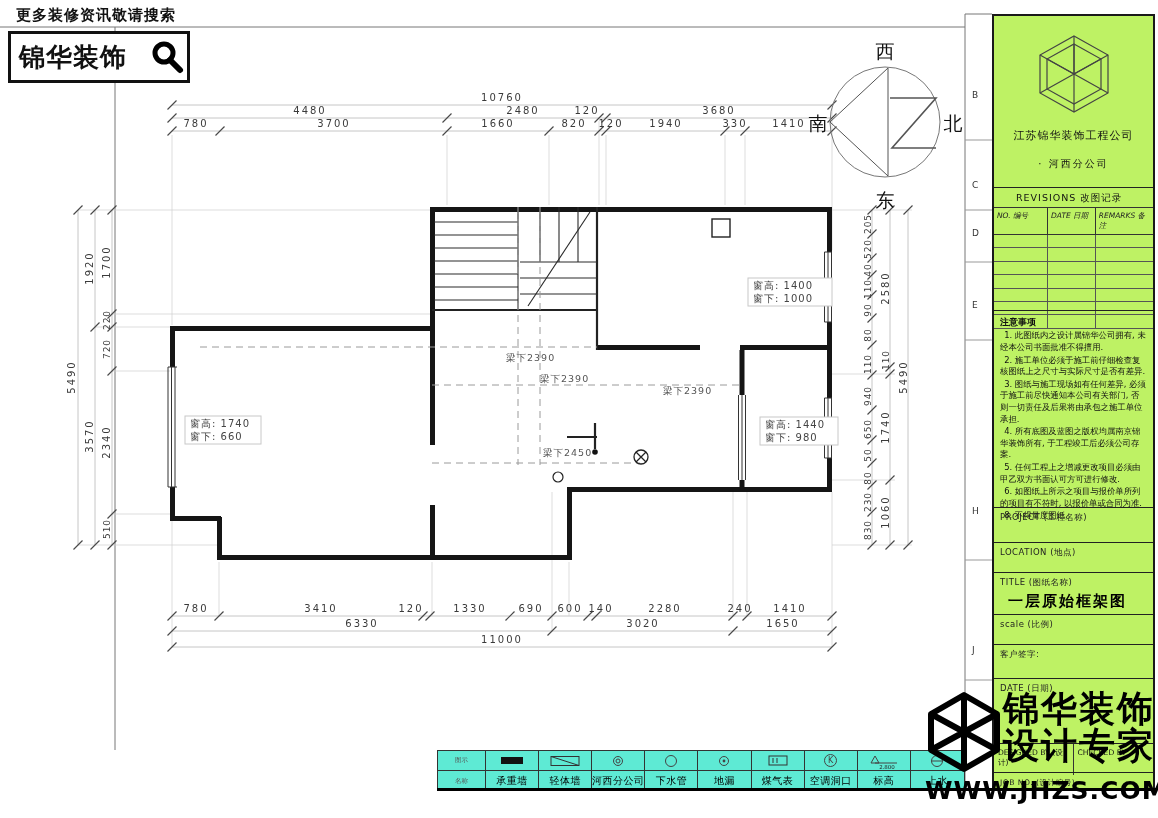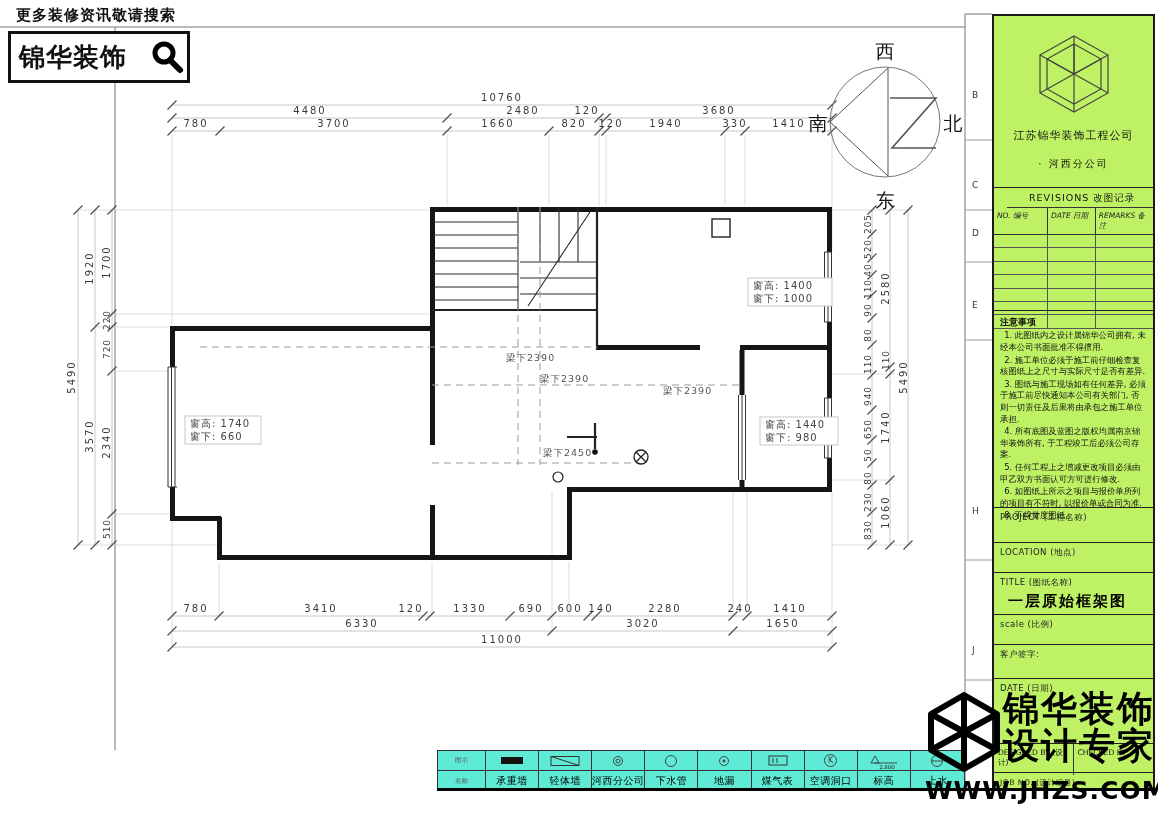--- a/index.html
+++ b/index.html
@@ -17,21 +17,21 @@
            display:flex;align-items:center;background:#fff;z-index:3;}
   .hdr-brand{font-size:26px;font-weight:bold;padding-left:8px;flex:1;letter-spacing:1px;}
   .hdr-mag{width:40px;height:40px;flex:0 0 40px;}
   
   .sb{position:absolute;left:992px;top:14px;width:163px;height:776px;border:2px solid #1a1a1a;
       background:#bef264;box-sizing:border-box;z-index:2;font-size:9px;}
   .sb-sec{position:absolute;left:0;right:0;border-top:1.5px solid #222;box-sizing:border-box;}
   .sb-logo{top:0;height:171px;border-top:none;text-align:center;}
   .sb-company{font-size:11px;letter-spacing:1px;margin-top:4px;}
   .sb-branch{font-size:10px;margin-top:14px;letter-spacing:2px;}
-  .rev-title{font-size:9.5px;padding:4px 5px 2px 22px;border-bottom:1px solid #333;letter-spacing:1px;margin-left:13px;}
+  .rev-title{font-size:9.5px;padding:4px 5px 2px 22px;border-bottom:1px solid #333;letter-spacing:1px;}
   .rev-cols{display:grid;grid-template-columns:34% 30% 36%;font-size:7.5px;color:#222;border-bottom:1px solid #333;font-style:italic;}
   .rev-cols div{padding:3px 3px;border-right:1px solid #333;}
   .rev-cols div:last-child{border-right:none;}
   .rev-row{display:grid;grid-template-columns:34% 30% 36%;height:12.4px;border-bottom:1px solid #555;}
   .rev-row div{border-right:1px solid #555;}
   .rev-row div:last-child{border-right:none;}
   .notes{top:294px;height:197px;padding:5px 6px;box-sizing:border-box;font-size:8.4px;line-height:1.38;color:#111;}
   .notes p{margin:0 0 1px 0;text-indent:0.5em;}
   .fld{padding:4px 6px;font-size:8.5px;color:#222;letter-spacing:0.5px;}
   .fld .big{font-size:15px;font-weight:bold;color:#000;margin:3px 0 0 8px;letter-spacing:2px;}

